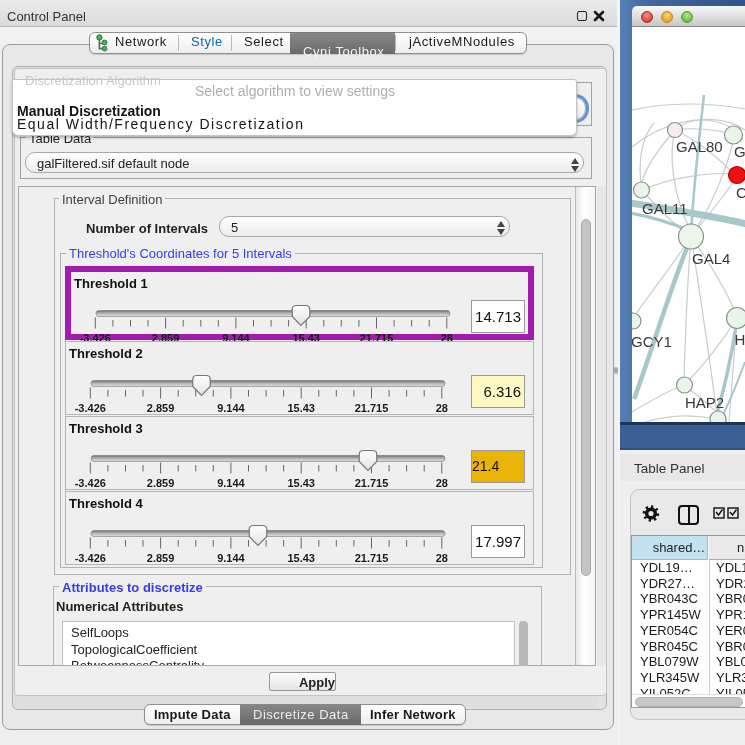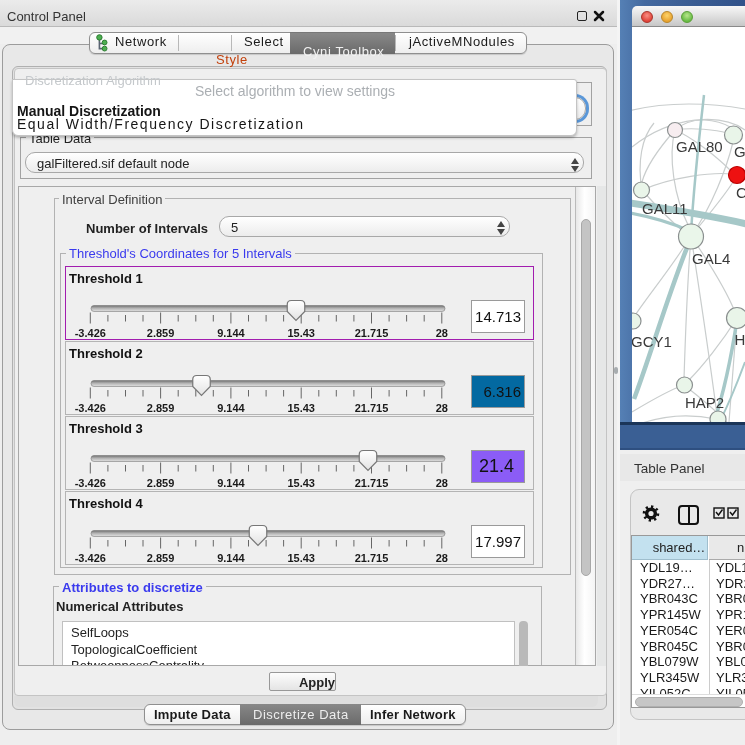--- a/index.html
+++ b/index.html
@@ -33,21 +33,21 @@
 <div class="abs" style="left:231px;top:35px;width:1px;height:16px;background:#b8b8b8;"></div>
 <div class="abs" style="left:290px;top:32px;width:105px;height:22px;background:linear-gradient(#888888,#6a6a6a);border-top:1px solid #777;"></div>
 <div class="abs" style="left:395px;top:35px;width:1px;height:16px;background:#b8b8b8;"></div>
 <svg class="abs" style="left:94px;top:32px;" width="18" height="20" viewBox="0 0 18 20">
   <path d="M5.4 7.4 L5.4 17.6 M5.4 11.5 L10.5 11.5 M5.4 16.6 L10.5 16.6" stroke="#5a6472" stroke-width="1.6" fill="none"></path>
   <circle cx="5.4" cy="5.4" r="2.7" fill="#4caf50" stroke="#2e7d32" stroke-width="1"></circle>
   <circle cx="10.6" cy="10.5" r="2.4" fill="#4caf50" stroke="#2e7d32" stroke-width="1"></circle>
   <circle cx="10.6" cy="16.6" r="2.4" fill="#4caf50" stroke="#2e7d32" stroke-width="1"></circle>
 </svg>
 <div class="abs t13" style="left:115px;top:34px;color:#1a1a1a;letter-spacing:0.6px;">Network</div>
-<div class="abs t13" style="left:191px;top:52px;color:#c2410c;letter-spacing:0.6px;margin-left:25px;">Style</div>
+<div class="abs t13" style="left:191px;top:34px;color:#0369a1;letter-spacing:0.6px;">Style</div>
 <div class="abs t13" style="left:244px;top:34px;color:#1a1a1a;letter-spacing:0.6px;">Select</div>
 <div class="abs t13" style="left:303px;top:44px;color:#f2f2f2;letter-spacing:0.6px;">Cyni Toolbox</div>
 <div class="abs t13" style="left:409px;top:34px;color:#1a1a1a;letter-spacing:0.6px;">jActiveMNodules</div>
 
 <div class="abs" style="left:20px;top:82px;width:572px;height:44px;border:1px solid #a2a2a2;"></div>
 <div class="abs t13" style="left:22px;top:73px;padding:0 3px;color:#c4c8cb;z-index:35;">Discretization Algorithm</div>
 <div class="abs" style="left:30px;top:97px;width:556px;height:23px;border-radius:11px;background:linear-gradient(#ffffff,#ededed);border:1px solid #a8a8a8;box-shadow:0 0 0 3px #5b97d7;"></div>
 
 <div class="abs" style="left:20px;top:137px;width:572px;height:42px;border:1px solid #a2a2a2;"></div>
 <div class="abs t13" style="left:26px;top:131px;background:#efefef;padding:0 3px;">Table Data</div>
@@ -69,21 +69,21 @@
 
 <div class="abs t13" style="left:86px;top:221px;font-weight:bold;">Number of Intervals</div>
 <div class="abs" style="left:219px;top:216px;width:291px;height:21px;border-radius:10px;background:linear-gradient(#ffffff,#ececec);border:1px solid #a8a8a8;"></div>
 <div class="abs t13" style="left:231px;top:220px;">5</div>
 <div class="abs" style="left:497px;top:221px;width:0;height:0;border-left:4px solid transparent;border-right:4px solid transparent;border-bottom:6px solid #444;"></div>
 <div class="abs" style="left:497px;top:229px;width:0;height:0;border-left:4px solid transparent;border-right:4px solid transparent;border-top:6px solid #444;"></div>
 
 <div class="abs" style="left:60px;top:253px;width:483px;height:315px;border:1px solid #9ab;border-color:#b2b2b2;"></div>
 <div class="abs t13" style="left:66px;top:246px;background:#efefef;padding:0 3px;color:#3a3aee;">Threshold's Coordinates for 5 Intervals</div>
 
-<div class="abs" style="left:65px;top:266px;width:469px;height:74px;border:1px solid #a21caf;">
+<div class="abs" style="left:65px;top:266px;width:469px;height:74px;border:6px solid #a21caf;">
 <svg width="467" height="72" viewBox="0 0 467 72">
 <defs>
 <linearGradient id="tr0" x1="0" y1="0" x2="0" y2="1">
           <stop offset="0" stop-color="#6e6e6e"></stop>
           <stop offset="0.45" stop-color="#b2b2b2"></stop>
           <stop offset="1" stop-color="#e2e2e2"></stop>
         </linearGradient>
 <linearGradient id="th0" x1="0" y1="0" x2="0" y2="1">
           <stop offset="0" stop-color="#ffffff"></stop>
           <stop offset="1" stop-color="#e2e2e2"></stop>
@@ -126,21 +126,21 @@
         <text x="24.3" y="69.5" text-anchor="middle">-3.426</text>
         <text x="94.6" y="69.5" text-anchor="middle">2.859</text>
         <text x="164.9" y="69.5" text-anchor="middle">9.144</text>
         <text x="235.2" y="69.5" text-anchor="middle">15.43</text>
         <text x="305.5" y="69.5" text-anchor="middle">21.715</text>
         <text x="375.8" y="69.5" text-anchor="middle">28</text>
       </g>
 <path d="M126.75 44.5 L126.75 37.5 Q126.75 33.5 130.75 33.5 L140.25 33.5 Q144.25 33.5 144.25 37.5 L144.25 44.5 L135.50 53.5 Z" fill="url(#th1)" stroke="#777" stroke-width="1.2"></path>
 </svg>
 </div>
-<div class="abs" style="left:471px;top:375px;width:54px;height:33px;background:#0369a1;border:1px solid #9a9a9a;font-size:15px;line-height:31px;text-align:right;padding-right:3px;color:#111;">6.316</div>
+<div class="abs" style="left:471px;top:375px;width:54px;height:33px;background:#fef9c3;border:1px solid #9a9a9a;font-size:15px;line-height:31px;text-align:right;padding-right:3px;color:#111;">6.316</div>
 <div class="abs" style="left:65px;top:416px;width:469px;height:74px;border:1px solid #b4b4b4;">
 <svg width="467" height="72" viewBox="0 0 467 72">
 <defs>
 <linearGradient id="tr2" x1="0" y1="0" x2="0" y2="1">
           <stop offset="0" stop-color="#6e6e6e"></stop>
           <stop offset="0.45" stop-color="#b2b2b2"></stop>
           <stop offset="1" stop-color="#e2e2e2"></stop>
         </linearGradient>
 <linearGradient id="th2" x1="0" y1="0" x2="0" y2="1">
           <stop offset="0" stop-color="#ffffff"></stop>
@@ -155,21 +155,21 @@
         <text x="24.3" y="69.5" text-anchor="middle">-3.426</text>
         <text x="94.6" y="69.5" text-anchor="middle">2.859</text>
         <text x="164.9" y="69.5" text-anchor="middle">9.144</text>
         <text x="235.2" y="69.5" text-anchor="middle">15.43</text>
         <text x="305.5" y="69.5" text-anchor="middle">21.715</text>
         <text x="375.8" y="69.5" text-anchor="middle">28</text>
       </g>
 <path d="M293.25 44.5 L293.25 37.5 Q293.25 33.5 297.25 33.5 L306.75 33.5 Q310.75 33.5 310.75 37.5 L310.75 44.5 L302.00 53.5 Z" fill="url(#th2)" stroke="#777" stroke-width="1.2"></path>
 </svg>
 </div>
-<div class="abs" style="left:471px;top:450px;width:54px;height:33px;background:#8b5cf6;border:1px solid #9a9a9a;font-size:18px;line-height:31px;text-align:center;padding-right:3px;color:#111;">21.4</div>
+<div class="abs" style="left:471px;top:450px;width:54px;height:33px;background:#eab308;border:1px solid #9a9a9a;font-size:14px;line-height:31px;text-align:left;padding-right:3px;color:#111;">21.4</div>
 <div class="abs" style="left:65px;top:491px;width:469px;height:74px;border:1px solid #b4b4b4;">
 <svg width="467" height="72" viewBox="0 0 467 72">
 <defs>
 <linearGradient id="tr3" x1="0" y1="0" x2="0" y2="1">
           <stop offset="0" stop-color="#6e6e6e"></stop>
           <stop offset="0.45" stop-color="#b2b2b2"></stop>
           <stop offset="1" stop-color="#e2e2e2"></stop>
         </linearGradient>
 <linearGradient id="th3" x1="0" y1="0" x2="0" y2="1">
           <stop offset="0" stop-color="#ffffff"></stop>

